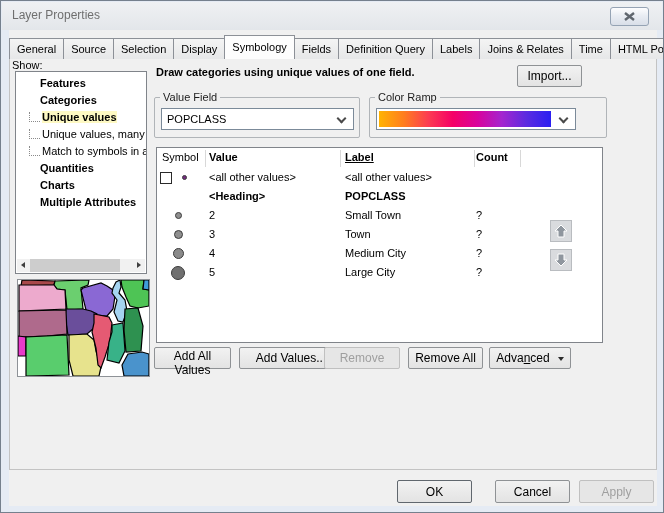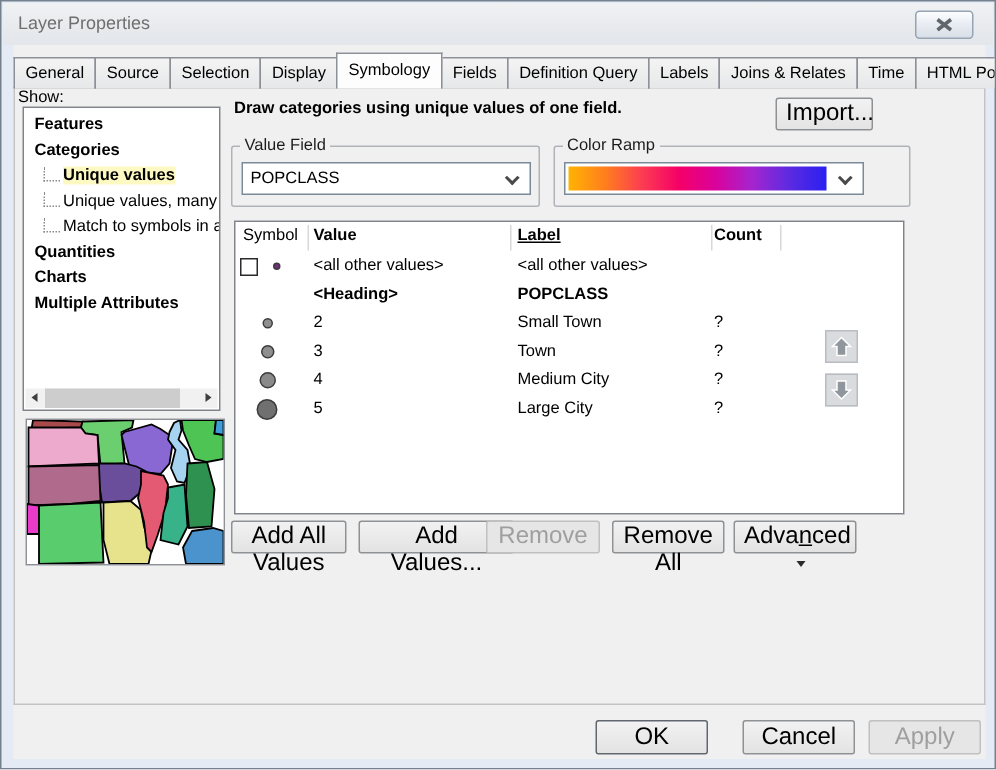--- a/index.html
+++ b/index.html
@@ -15,36 +15,36 @@
   .tabbar{position:absolute;left:0;top:7px;height:22px;display:flex;align-items:flex-end;z-index:2;}
   .tab{height:21px;line-height:20px;padding:0 7px;font-size:11px;color:#000;background:linear-gradient(180deg,#f4f4f4,#e6e7e8);
     border:1px solid #8c9097;border-bottom:none;margin-right:-1px;white-space:nowrap;}
   .tab.active{height:24px;line-height:23px;background:#fdfdfd;position:relative;z-index:3;margin-top:-3px;}
   
   .tabpage{position:absolute;left:0;top:28px;width:648px;height:412px;background:#f0f0f0;border:1px solid #c3c3c3;border-top:1px solid #9da1a7;z-index:1;}
   .show-label{position:absolute;left:2px;top:0;font-size:11px;color:#000;}
   
   .tree{position:absolute;left:5px;top:12px;width:132px;height:203px;background:#fff;border:1px solid #80848a;padding-top:3px;overflow:hidden;}
   .tree-item{height:17px;line-height:16px;font-size:11px;white-space:nowrap;}
-  .tree-item.lvl1{padding-left:7px;font-weight:bold;}
+  .tree-item.lvl1{padding-left:24px;font-weight:bold;}
   .tree-item.lvl2{padding-left:13px;}
   .elbow{display:inline-block;width:11px;height:10px;margin:0 2px 3px 0;border-left:1px dotted #8a8a8a;border-bottom:1px dotted #8a8a8a;vertical-align:middle;}
   .tree-item .lbl.selected{background:#fef9c3;font-weight:bold;}
   .hscroll{position:absolute;left:1px;right:1px;bottom:1px;height:13px;background:#f1f1f1;}
   .sarrow{position:absolute;top:0;width:13px;height:13px;}
   .sarrow.left{left:0;}
   .sarrow.right{right:0;}
   .tri-left{position:absolute;left:4px;top:3px;width:0;height:0;border-top:3.5px solid transparent;border-bottom:3.5px solid transparent;border-right:4px solid #3f3f3f;}
   .tri-right{position:absolute;left:5px;top:3px;width:0;height:0;border-top:3.5px solid transparent;border-bottom:3.5px solid transparent;border-left:4px solid #3f3f3f;}
   .sthumb{position:absolute;left:13px;top:0;height:13px;width:90px;background:#cdcdcd;}
   
   .map-box{position:absolute;left:7px;top:220px;width:133px;height:98px;border:1px solid #8e9297;background:#fff;}
   
   .desc{position:absolute;left:146px;top:7px;font-size:11px;font-weight:bold;color:#000;}
-  .btn{font-size:16px;color:#000;background:linear-gradient(180deg,#f2f2f2,#e3e3e3);border:1px solid #8f9295;border-radius:2px;cursor:default;}
+  .btn{font-size:12px;color:#000;background:linear-gradient(180deg,#f2f2f2,#e3e3e3);border:1px solid #8f9295;border-radius:2px;cursor:default;}
   .btn.disabled{background:#e6e6e6;border-color:#c0c0c0;color:#9f9f9f;}
   .import-btn{position:absolute;left:507px;top:6px;width:65px;height:22px;}
   
   fieldset{position:absolute;border:1px solid #b0b4b8;border-radius:2px;margin:0;padding:0;}
   legend{font-size:11px;color:#1c1c1c;margin-left:5px;padding:0 3px;}
   .fs-value{left:144px;top:32px;width:206px;height:47px;}
   .fs-ramp{left:359px;top:32px;width:238px;height:47px;}
   .combo{position:absolute;left:6px;top:5px;height:22px;background:#fff;border:1px solid #7b8a99;}
   .combo.value{width:193px;}
   .combo.ramp{width:200px;}

